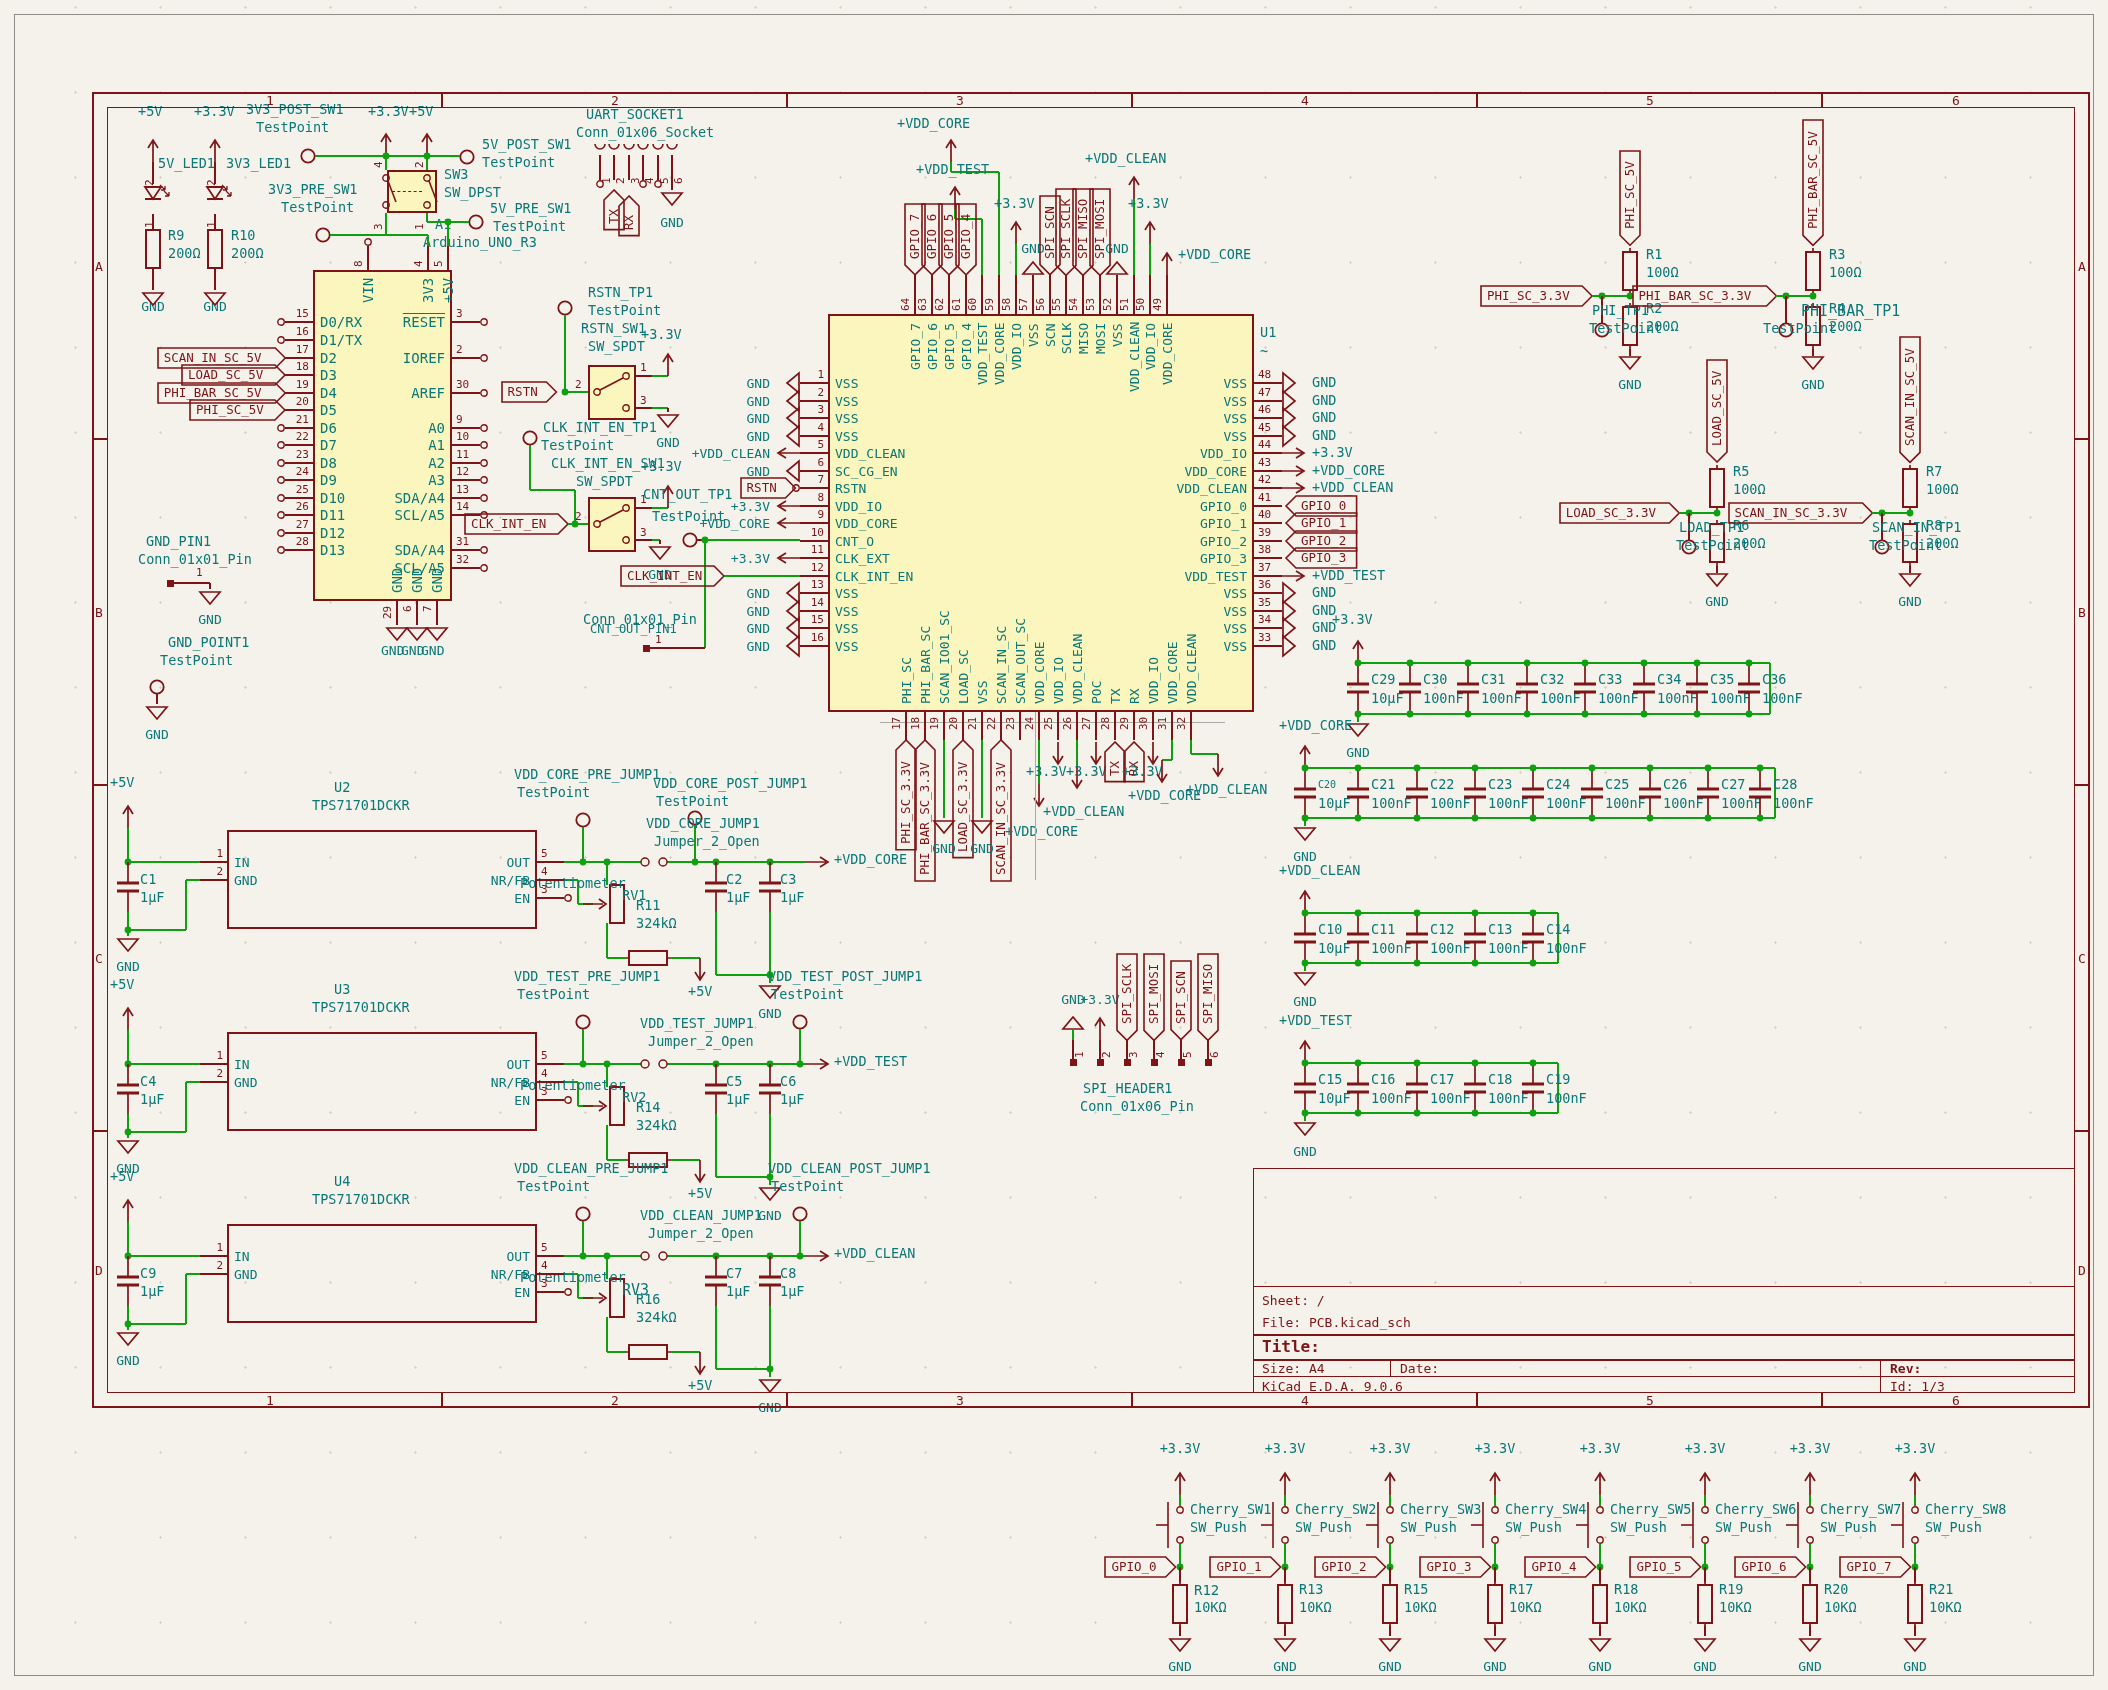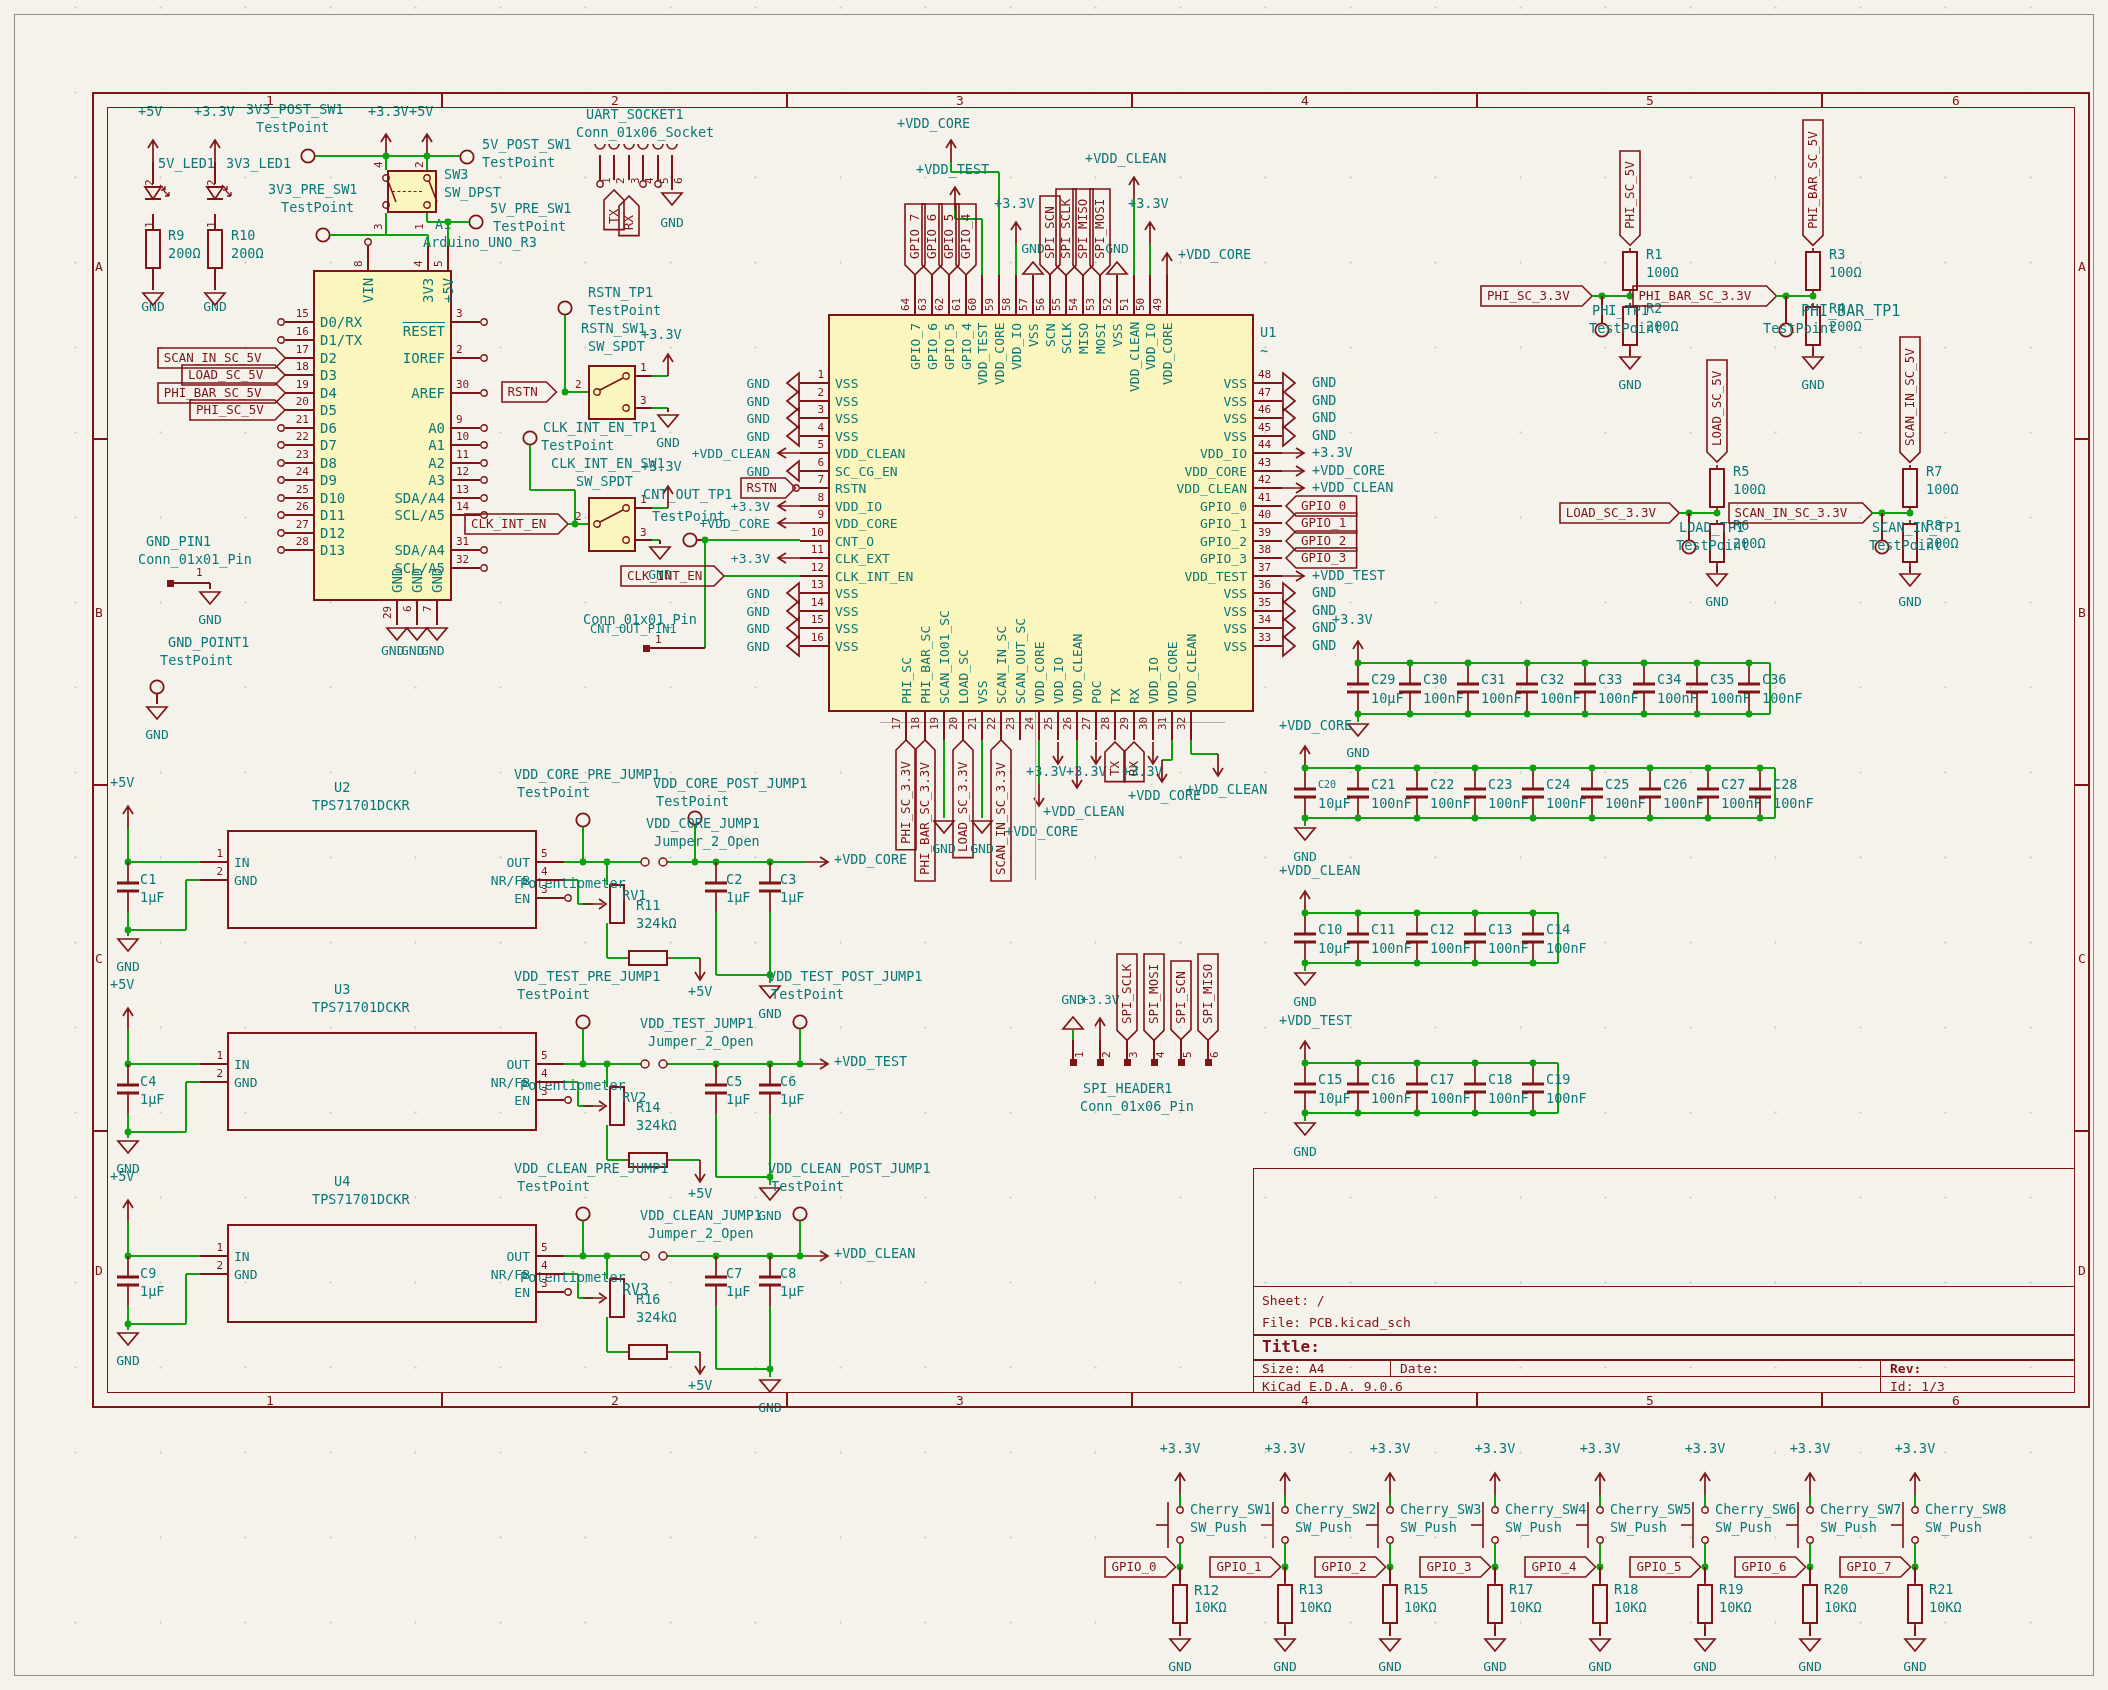--- a/index.html
+++ b/index.html
@@ -6,21 +6,21 @@
   #canvas{position:relative;width:2108px;height:1690px;background:#F4F2EB;
     background-image:radial-gradient(#D7D4CA 1.1px, transparent 1.4px);
     background-size:85px 85px;background-position:33px 50px;
     font-family:"DejaVu Sans Mono", monospace;overflow:hidden;}
   .tx{position:absolute;line-height:1;white-space:pre;}
   .vt{position:absolute;line-height:1;white-space:pre;transform:rotate(-90deg);transform-origin:0 0;}
   .w{position:absolute;}
   svg{position:absolute;overflow:visible;}
   .bx{position:absolute;border:2px solid #7E1416;box-sizing:border-box;}
   .by{background:#FBF6BE;}
-  .ov{text-decoration:overline;margin-top:9px;}
+  .ov{text-decoration:overline;}
   .tbl{position:absolute;border:1.6px solid #7E1416;box-sizing:border-box;}
   .tbline{position:absolute;background:#7E1416;}
   .tbt{position:absolute;line-height:1;color:#7E1416;white-space:pre;}
   .tbb{font-weight:bold;}
   .tbi{font-weight:bold;}
 </style>
 </head>
 <body>
 
 <div id="canvas">

